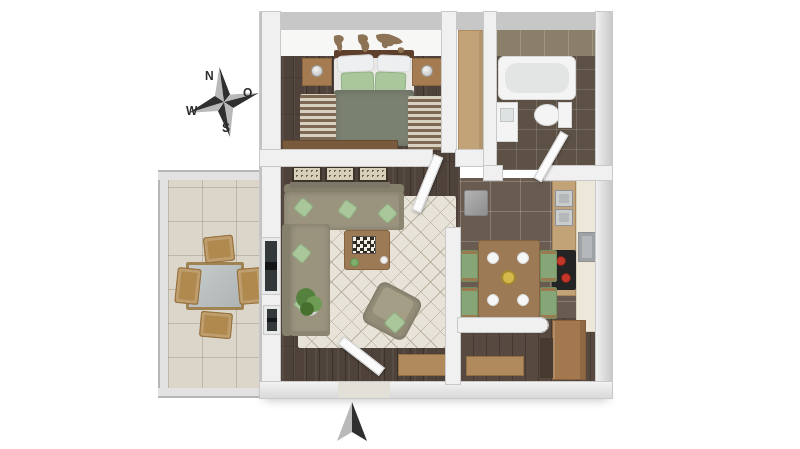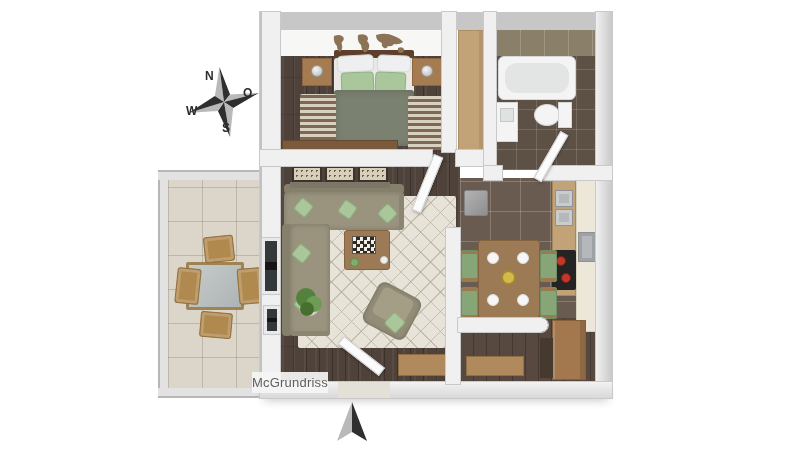--- a/index.html
+++ b/index.html
@@ -196,19 +196,18 @@
   <div class="wall" style="left:446px;top:228px;width:14px;height:156px;"></div>
   <div class="wall" style="left:458px;top:318px;width:90px;height:14px;border-radius:0 7px 7px 0;"></div>
 
   <div class="a" style="left:338px;top:382px;width:52px;height:16px;background:#e3e0d8;z-index:31;"></div>
   <div class="a door" style="left:344px;top:336px;width:52px;height:10px;transform:rotate(38deg);transform-origin:0 0;"></div>
   <div class="a door" style="left:434px;top:154px;width:10px;height:60px;transform:rotate(22deg);transform-origin:0 0;"></div>
   <div class="a door" style="left:533px;top:126px;width:9px;height:54px;transform:rotate(30deg);transform-origin:50% 100%;"></div>
   <div class="a win" style="left:262px;top:238px;width:18px;height:56px;"></div>
   <div class="a win" style="left:264px;top:306px;width:16px;height:28px;"></div>
 
-  <div id="watermark">McGrundriss</div>
   <svg class="a z40" style="left:332px;top:400px;" width="40" height="44" viewBox="0 0 40 44">
     <polygon points="20,2 5,41 20,32" fill="var(--arrow-light,#b9b9b9)"></polygon>
     <polygon points="20,2 35,41 20,32" fill="var(--arrow-dark,#2f2f2f)"></polygon>
   </svg>
 
 </div>
 
 </body></html>

